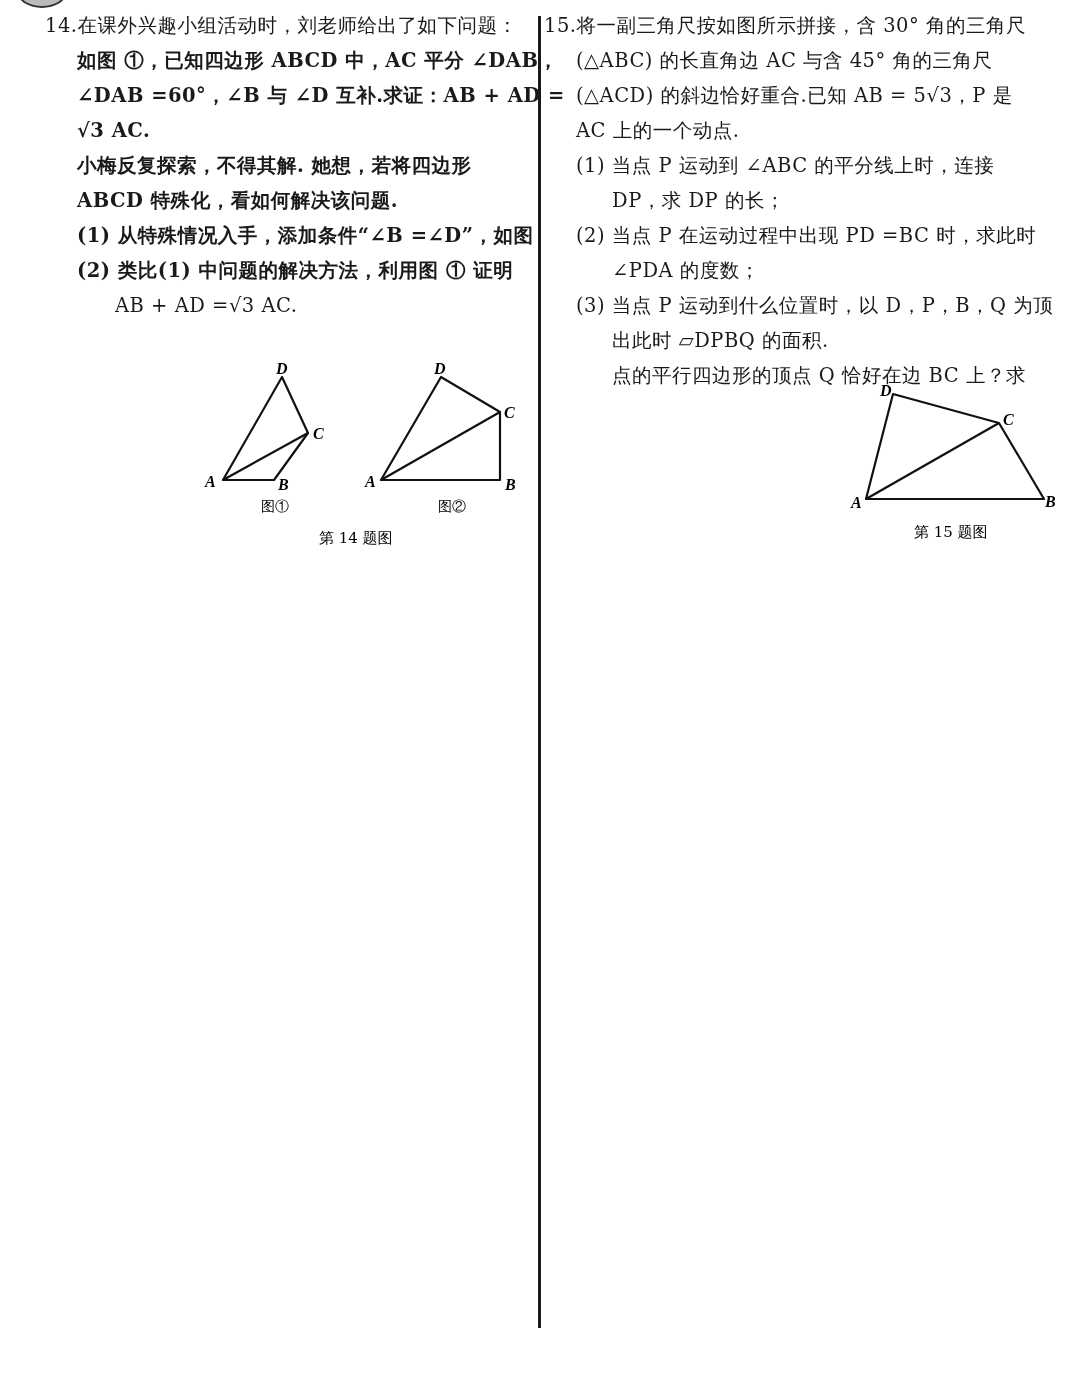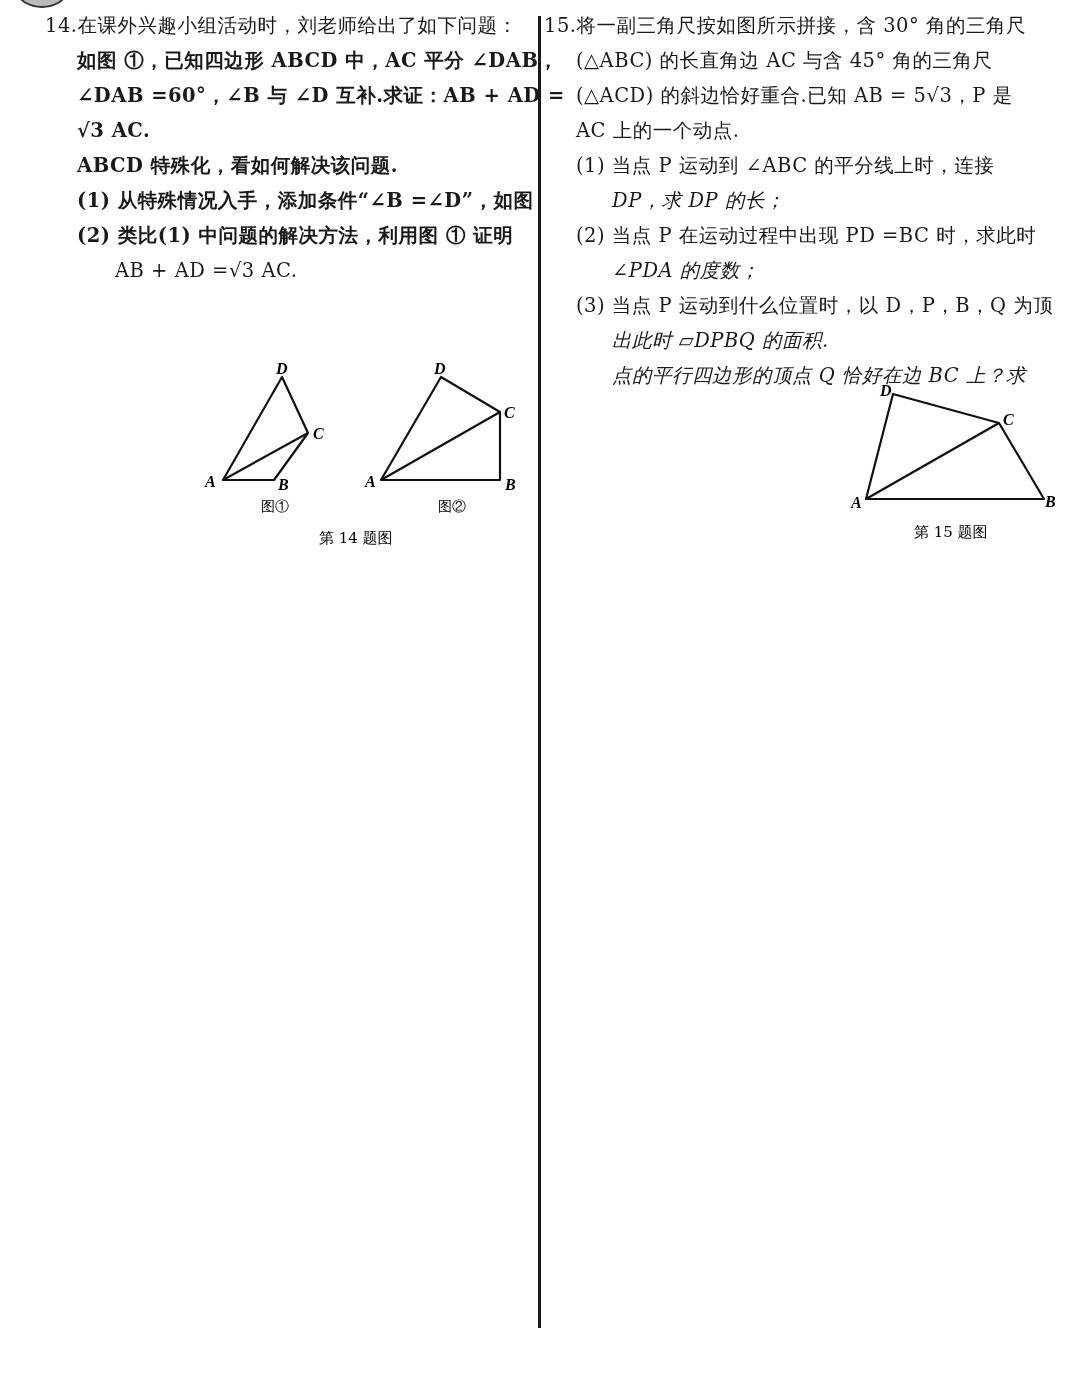--- a/index.html
+++ b/index.html
@@ -11,38 +11,39 @@
     position: absolute; left: 18px; top: -22px; width: 44px; height: 26px;
     border: 2px solid #333; border-radius: 50%; background: #bbb;
   }
   .col { position: absolute; top: 8px; font-size: 19.5px; line-height: 35px; letter-spacing: 0.5px; }
   .col.left { left: 0; width: 505px; margin-left: 45px; }
   .col.right { left: 544px; width: 500px; }
   .line { white-space: nowrap; }
   .indent1 { padding-left: 32px; font-weight: bold; }
   .indent2 { padding-left: 70px; }
   .indent-sub { padding-left: 32px; }
-  .indent-sub2 { padding-left: 68px; font-style: italic; }
+  .indent-sub2 { padding-left: 68px; }
   .divider {
     position: absolute; left: 538px; top: 16px; width: 3px; height: 1312px; background: #1a1a1a;
   }
   svg { position: absolute; left: 0; top: 0; }
   .fig-label { font-family: "Liberation Serif", serif; font-style: italic; font-weight: bold; font-size: 16px; }
   .fig-cap { font-size: 14px; font-family: "DejaVu Serif", serif; }
 </style>
 </head>
 <body>
 
 <div class="logo-partial"></div>
 
 <div class="col left">
   <div class="line">14.在课外兴趣小组活动时，刘老师给出了如下问题：</div>
   <div class="line indent1">如图 ①，已知四边形 ABCD 中，AC 平分 ∠DAB，</div>
   <div class="line indent1">∠DAB =60°，∠B 与 ∠D 互补.求证：AB + AD =</div>
   <div class="line indent1">√3 AC.</div>
+  <div class="line indent1">小梅反复探索，不得其解. 她想，若将四边形</div>
   <div class="line indent1">ABCD 特殊化，看如何解决该问题.</div>
   <div class="line indent1">(1) 从特殊情况入手，添加条件“∠B =∠D”，如图</div>
   <div class="line indent1">(2) 类比(1) 中问题的解决方法，利用图 ① 证明</div>
   <div class="line indent2">AB + AD =√3 AC.</div>
 </div>
 
 <div class="divider"></div>
 
 <div class="col right">
   <div class="line">15.将一副三角尺按如图所示拼接，含 30° 角的三角尺</div>

